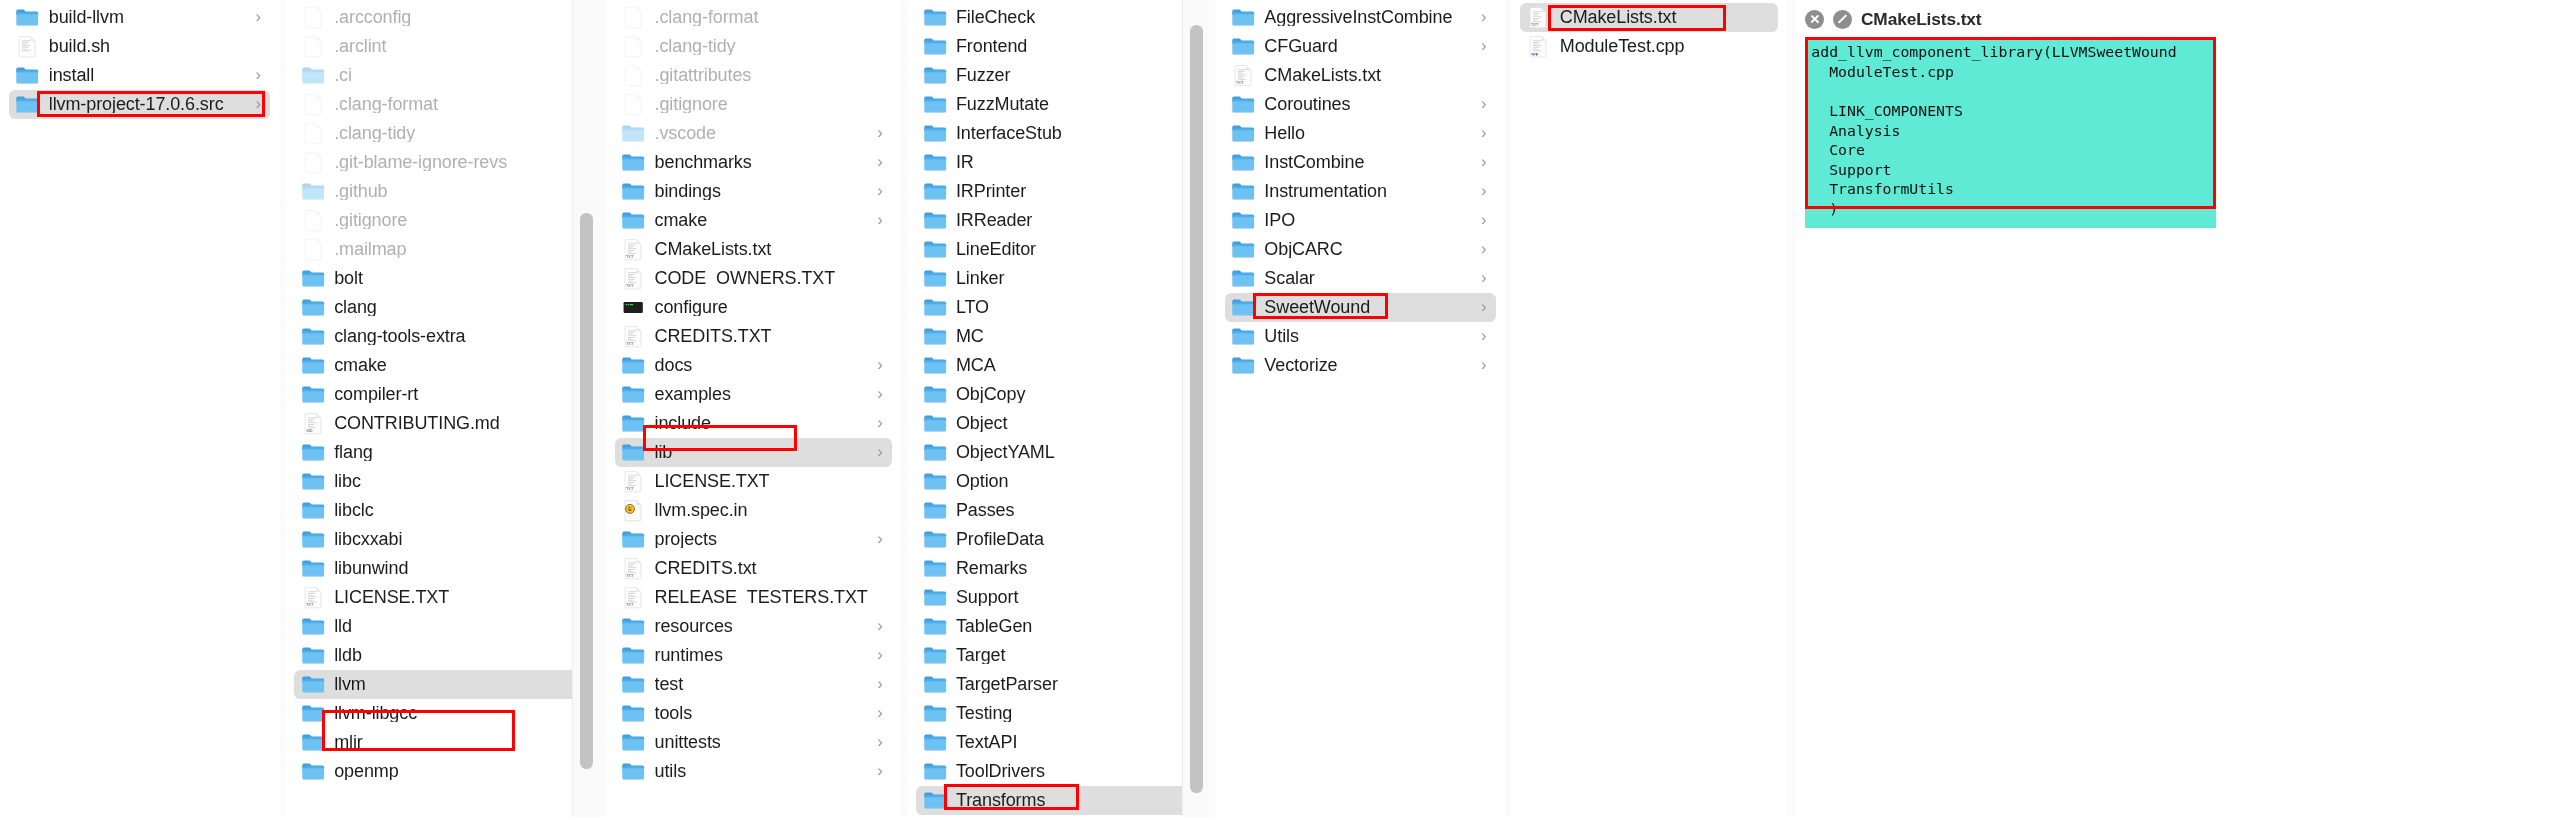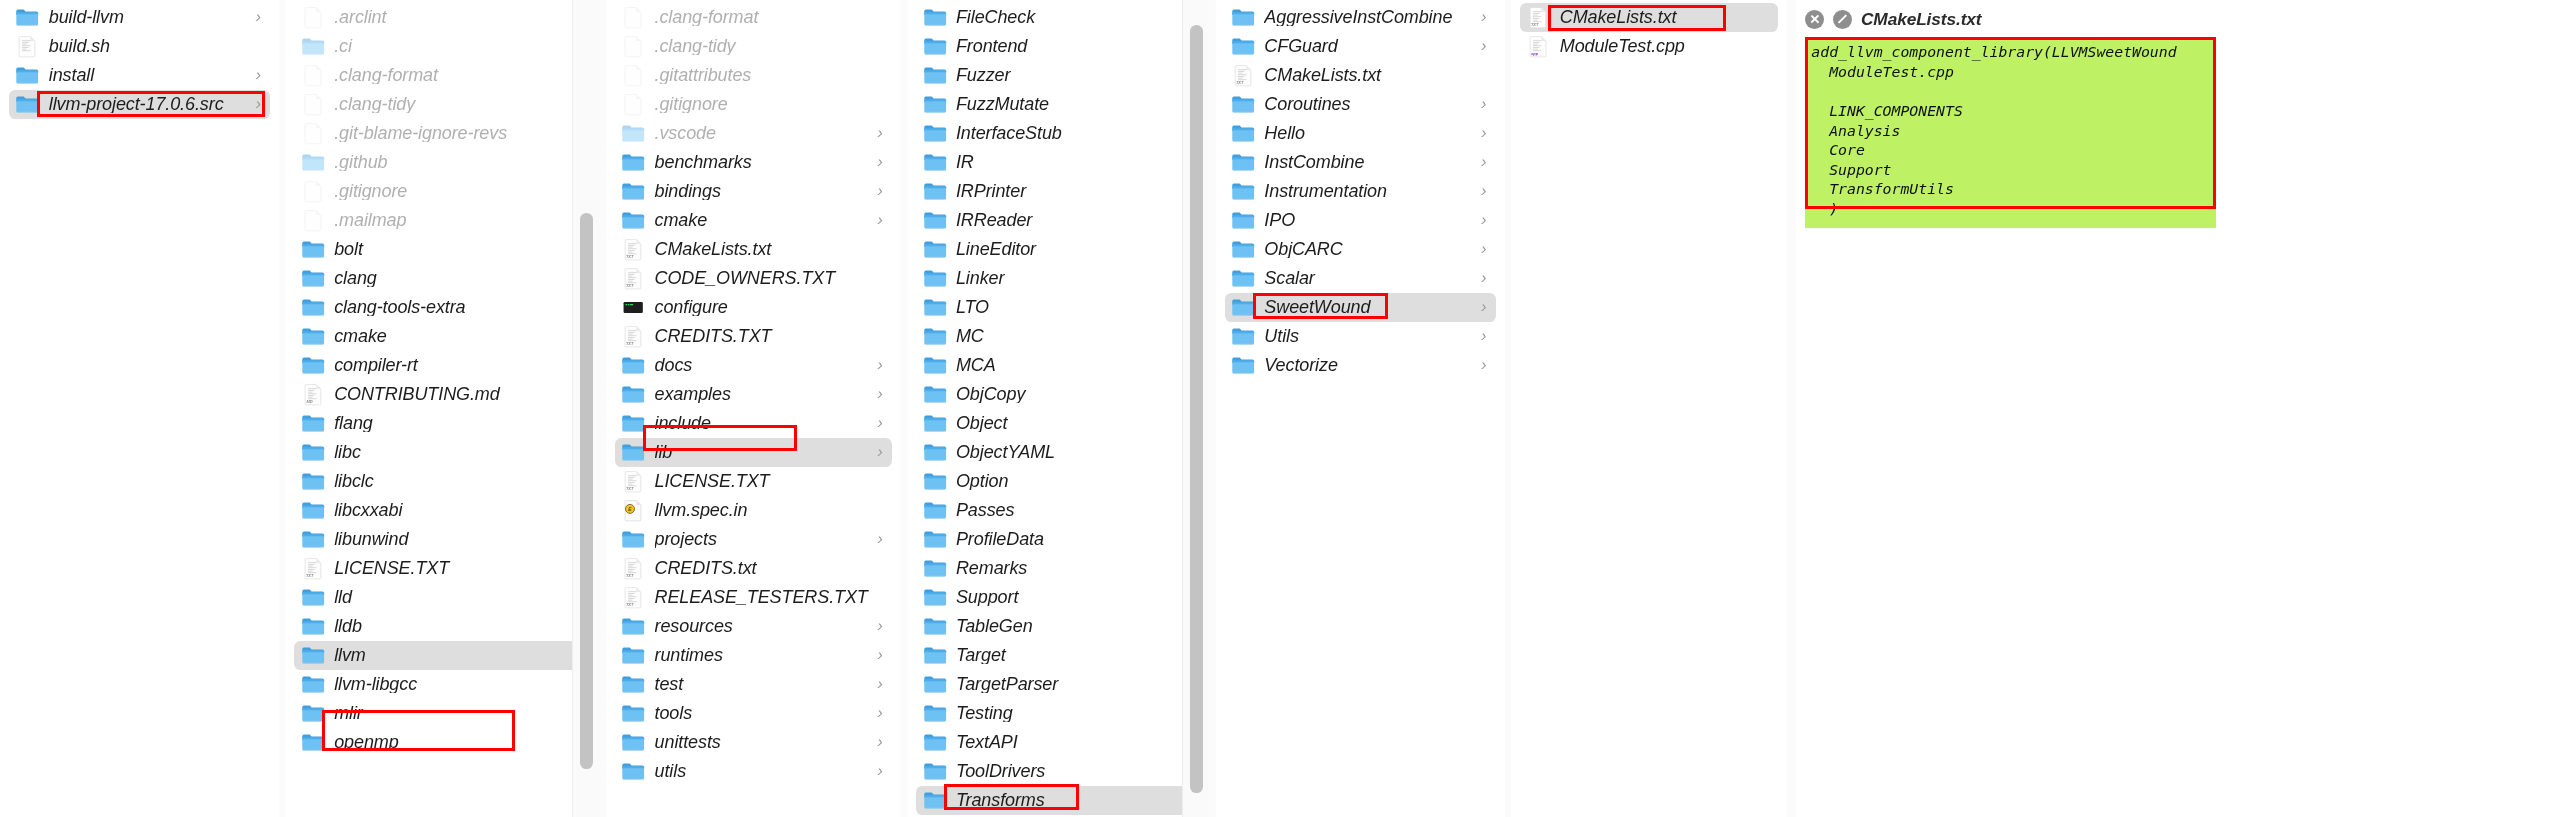--- a/index.html
+++ b/index.html
@@ -9,21 +9,20 @@
     background: #ffffff;
     font-family: "Liberation Sans", sans-serif;
     overflow: hidden;
   }
   #finder {
     position: relative;
     width: 2176px; height: 818px;
     display: flex;
     align-items: stretch;
     background: #ffffff;
-    font-style: italic;
   }
 
   
   .column {
     position: relative;
     height: 100%;
     background: #ffffff;
     flex: 0 0 auto;
     padding-top: 2.6px;
     overflow: hidden;
@@ -159,21 +158,21 @@
     margin: 1.3px 0 0 9px;
     width: 411px;
   }
   .code-box {
     font-family: "DejaVu Sans Mono", "Liberation Mono", monospace;
     font-size: 14.8px;
     line-height: 1.32;
     color: #101010;
     white-space: pre;
     padding: 5.1px 7.7px 10.3px 6.4px;
-    background: #bef264;
+    background: #5eead4;
   }
 </style>
 </head>
 <body>
 
 <div id="finder">
     <div class="column" style="width: 279px;">
       <div class="row">
         <span class="icon">
           <svg class="ic-folder" viewBox="0 0 38 38" xmlns="http://www.w3.org/2000/svg">
@@ -224,20 +223,30 @@
             <path d="M3 30.5 h32 v1.5 h-32 z" fill="#9cc7e0" opacity="0.55"></path>
           </svg>
         </span>
         <span class="label">llvm-project-17.0.6.src</span>
         <span class="chev">›</span>
       </div>
       <div class="hl" style="top: 91px; left: 37px; height: 26px; width: 228px;"></div>
     </div>
     <div class="col-gap" style="width: 6.4px;"></div>
     <div class="column" style="width: 314px;">
+      <div class="row dim">
+        <span class="icon">
+          <svg class="ic-file dim" viewBox="0 0 38 38" xmlns="http://www.w3.org/2000/svg">
+            <path d="M8 4 h16 l7 7 v23 a1.6 1.6 0 0 1 -1.6 1.6 h-21.4 a1.6 1.6 0 0 1 -1.6 -1.6 v-28.4 a1.6 1.6 0 0 1 1.6 -1.6 z" fill="#fdfdfd" stroke="#d9d9d9" stroke-width="1"></path>
+            <path d="M24 4 l7 7 h-7 z" fill="#eaeaea"></path>
+          </svg>
+        </span>
+        <span class="label">.arcconfig</span>
+        <span class="chev hidden">›</span>
+      </div>
       <div class="row dim">
         <span class="icon">
           <svg class="ic-file dim" viewBox="0 0 38 38" xmlns="http://www.w3.org/2000/svg">
             <path d="M8 4 h16 l7 7 v23 a1.6 1.6 0 0 1 -1.6 1.6 h-21.4 a1.6 1.6 0 0 1 -1.6 -1.6 v-28.4 a1.6 1.6 0 0 1 1.6 -1.6 z" fill="#fdfdfd" stroke="#d9d9d9" stroke-width="1"></path>
             <path d="M24 4 l7 7 h-7 z" fill="#eaeaea"></path>
           </svg>
         </span>
         <span class="label">.arclint</span>
         <span class="chev hidden">›</span>
       </div>

